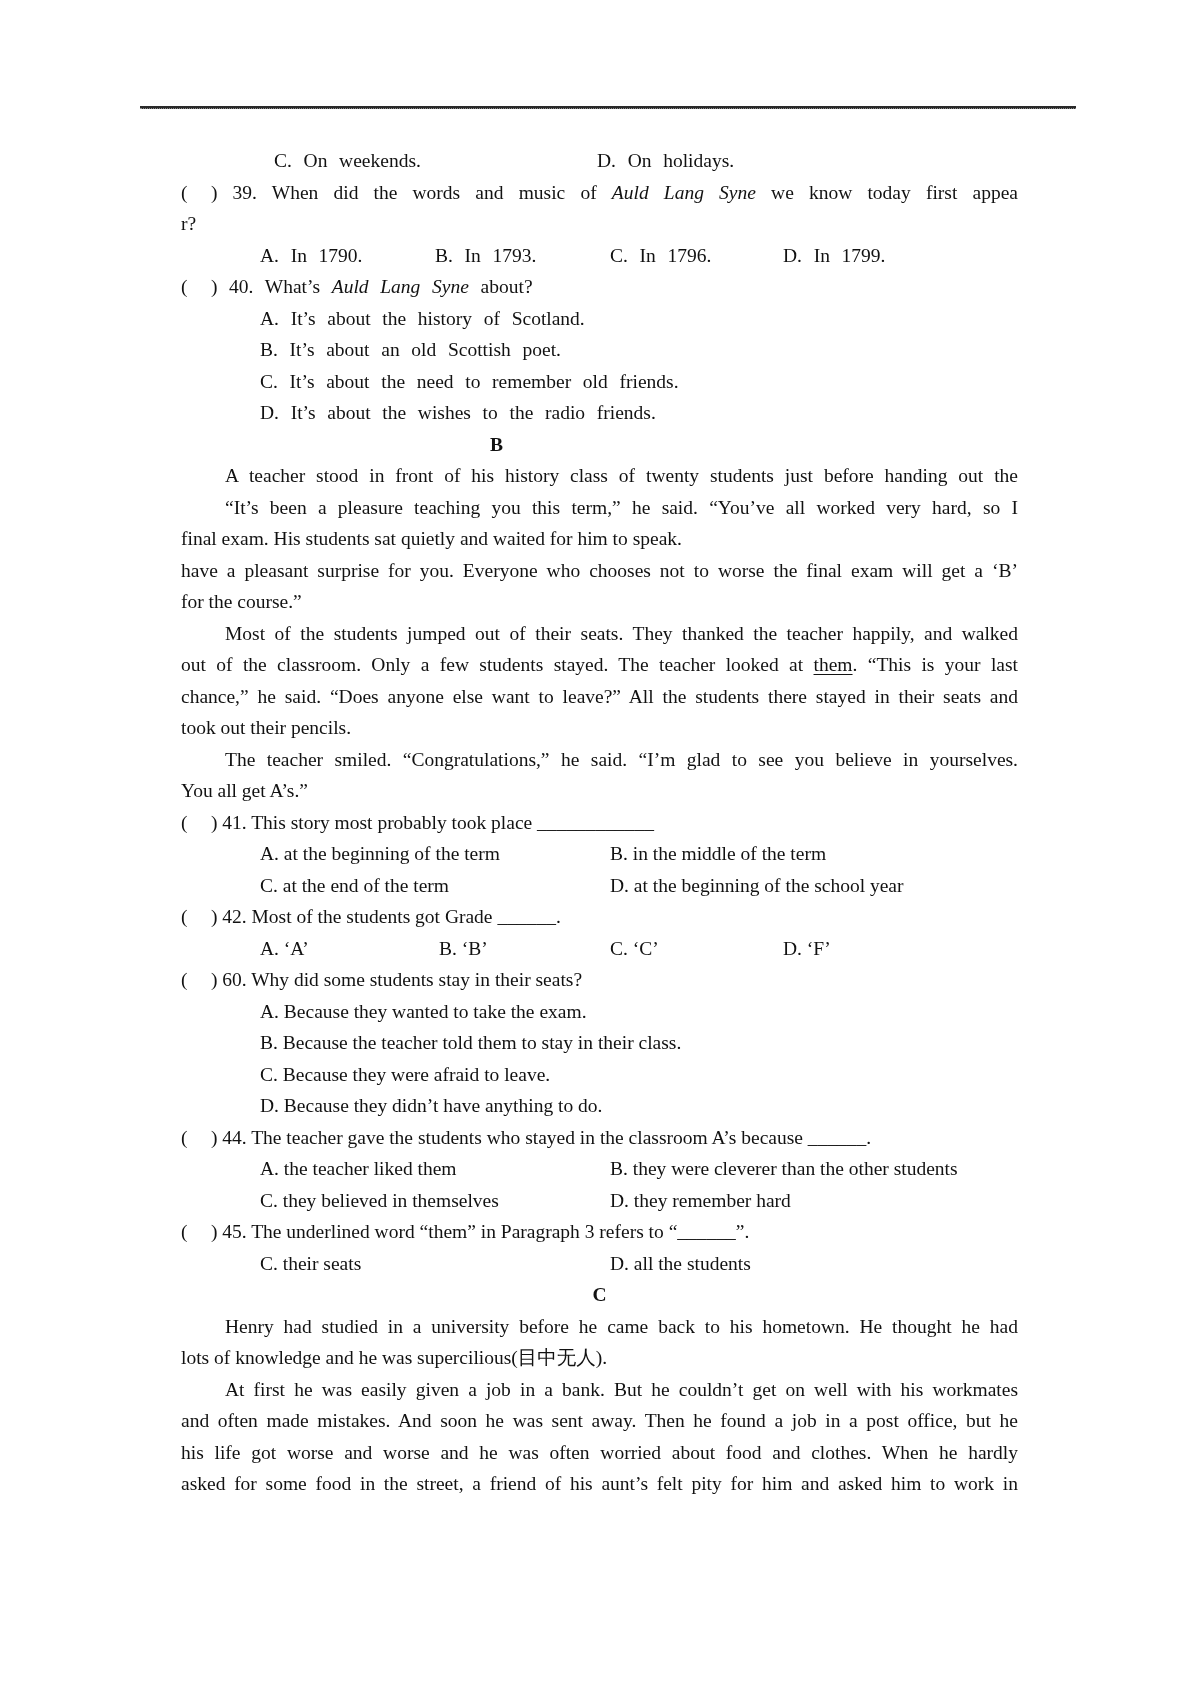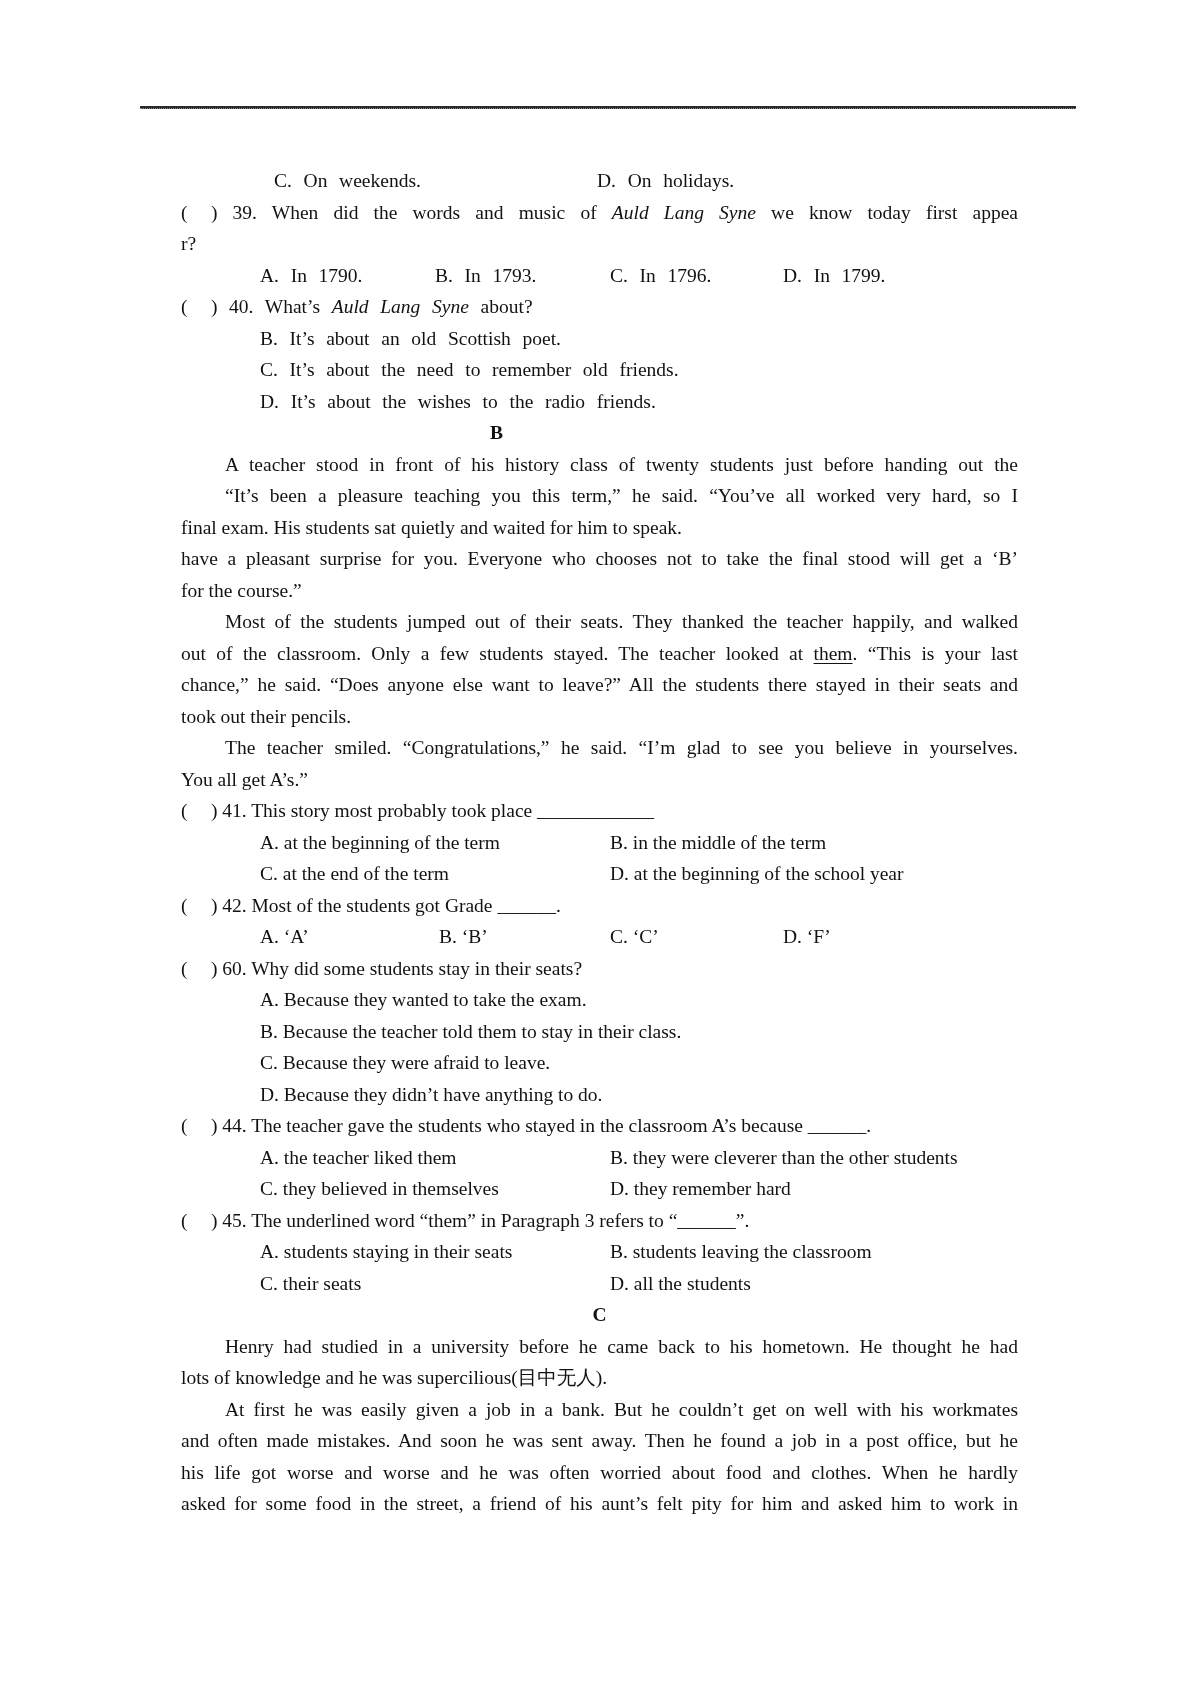--- a/index.html
+++ b/index.html
@@ -11,21 +11,21 @@
     position:relative;
     overflow:hidden;
   }
   .page{position:absolute;inset:0;background:#ffffff;}
   .top-rule{
     position:absolute;left:140px;top:106px;width:936px;
     height:2px;background:#2a2a2a;border-bottom:1px dotted #8a8a8a;
   }
   .content{
     position:absolute;left:181px;top:145px;width:837px;
-    font-size:19.5px;line-height:31.5px;margin-top:20px;
+    font-size:19.5px;line-height:31.5px;
   }
   .ln{height:31.5px;line-height:31.5px;white-space:nowrap;overflow:hidden;position:relative;}
   .just{white-space:normal;text-align:justify;text-align-last:justify;}
   .indent{padding-left:44px;}
   .ts{word-spacing:0.35em;}
   .hdr{font-weight:bold;}
   .hdr-c{text-align:center;}
   .cell{position:absolute;top:0;white-space:nowrap;}
   .it{font-style:italic;}
   .u{text-decoration:underline;text-underline-offset:3px;}
@@ -49,30 +49,31 @@
 
     <div class="ln ts">
       <span class="cell" style="left:79px">A. In 1790.</span>
       <span class="cell" style="left:254px">B. In 1793.</span>
       <span class="cell" style="left:429px">C. In 1796.</span>
       <span class="cell" style="left:602px">D. In 1799.</span>
     </div>
 
     <div class="ln ts"><span>(  ) 40. What’s </span><span class="it">Auld Lang Syne</span><span> about?</span></div>
 
+    <div class="ln ts" style="padding-left:79px">A. It’s about the history of Scotland.</div>
     <div class="ln ts" style="padding-left:79px">B. It’s about an old Scottish poet.</div>
     <div class="ln ts" style="padding-left:79px">C. It’s about the need to remember old friends.</div>
     <div class="ln ts" style="padding-left:79px">D. It’s about the wishes to the radio friends.</div>
 
     <div class="ln hdr" style="padding-left:309px">B</div>
 
     <div class="ln just indent">A teacher stood in front of his history class of twenty students just before handing out the</div>
     <div class="ln just indent">“It’s been a pleasure teaching you this term,” he said. “You’ve all worked very hard, so I</div>
     <div class="ln">final exam. His students sat quietly and waited for him to speak.</div>
-    <div class="ln just">have a pleasant surprise for you. Everyone who chooses not to take the final stood will get a ‘B’</div>
+    <div class="ln just">have a pleasant surprise for you. Everyone who chooses not to worse the final exam will get a ‘B’</div>
     <div class="ln">for the course.”</div>
     <div class="ln just indent">Most of the students jumped out of their seats. They thanked the teacher happily, and walked</div>
     <div class="ln just"><span>out of the classroom. Only a few students stayed. The teacher looked at </span><span class="u">them</span><span>. “This is your last</span></div>
     <div class="ln just">chance,” he said. “Does anyone else want to leave?” All the students there stayed in their seats and</div>
     <div class="ln">took out their pencils.</div>
     <div class="ln just indent">The teacher smiled. “Congratulations,” he said. “I’m glad to see you believe in yourselves.</div>
     <div class="ln">You all get A’s.”</div>
 
     <div class="ln">(  ) 41. This story most probably took place ____________</div>
     <div class="ln">
@@ -103,24 +104,20 @@
       <span class="cell" style="left:79px">A. the teacher liked them</span>
       <span class="cell" style="left:429px">B. they were cleverer than the other students</span>
     </div>
     <div class="ln">
       <span class="cell" style="left:79px">C. they believed in themselves</span>
       <span class="cell" style="left:429px">D. they remember hard</span>
     </div>
 
     <div class="ln">(  ) 45. The underlined word “them” in Paragraph 3 refers to “______”.</div>
     <div class="ln">
-      <span class="cell" style="left:79px">A. students staying in their seats</span>
-      <span class="cell" style="left:429px">B. students leaving the classroom</span>
-    </div>
-    <div class="ln">
       <span class="cell" style="left:79px">C. their seats</span>
       <span class="cell" style="left:429px">D. all the students</span>
     </div>
 
     <div class="ln hdr hdr-c">C</div>
 
     <div class="ln just indent">Henry had studied in a university before he came back to his hometown. He thought he had</div>
     <div class="ln">lots of knowledge and he was supercilious(目中无人).</div>
     <div class="ln just indent">At first he was easily given a job in a bank. But he couldn’t get on well with his workmates</div>
     <div class="ln just">and often made mistakes. And soon he was sent away. Then he found a job in a post office, but he</div>

